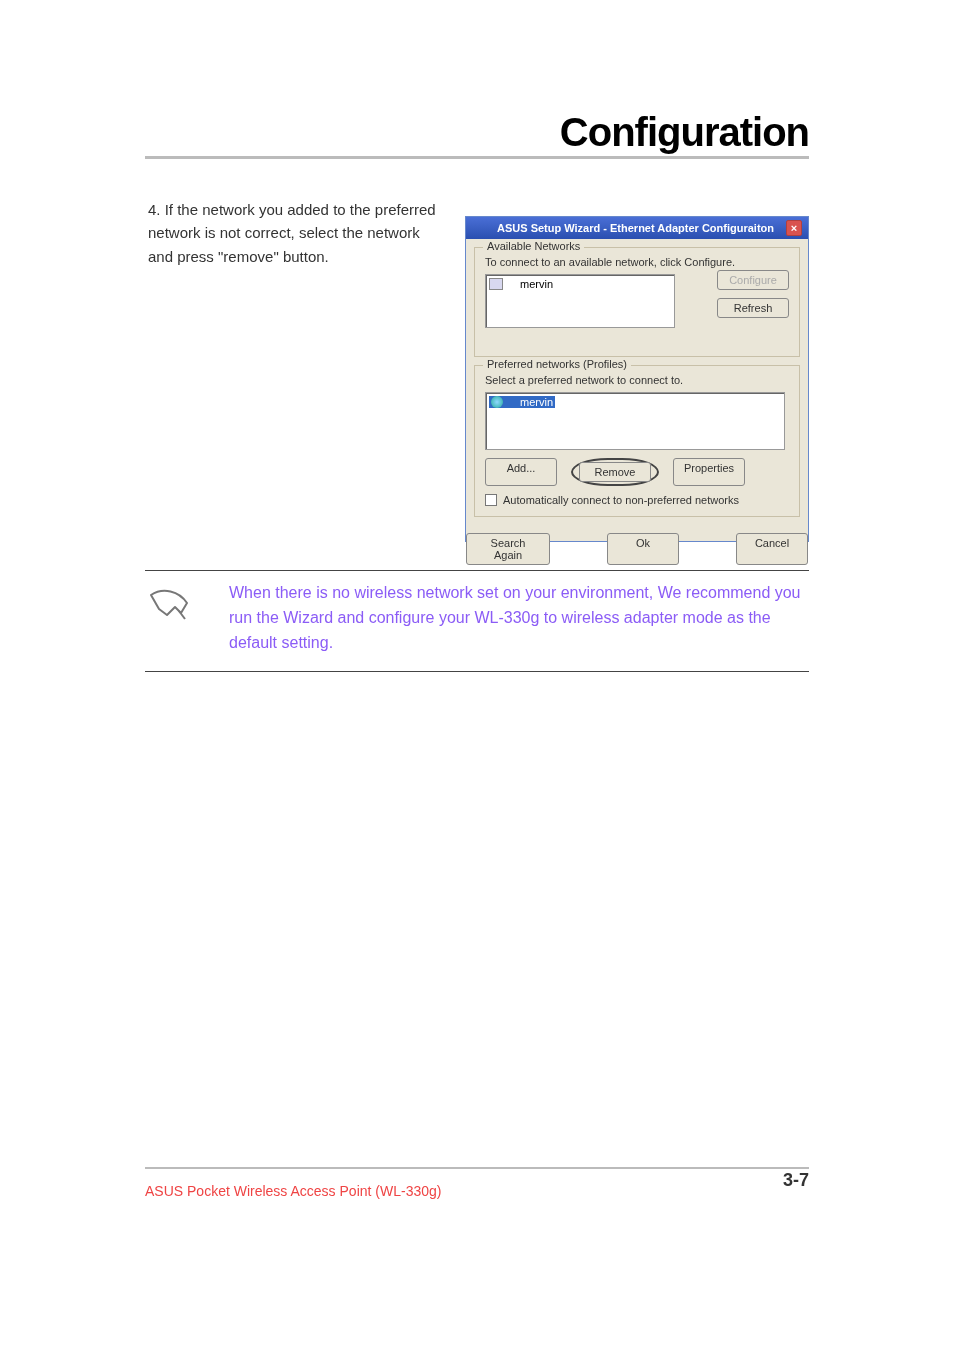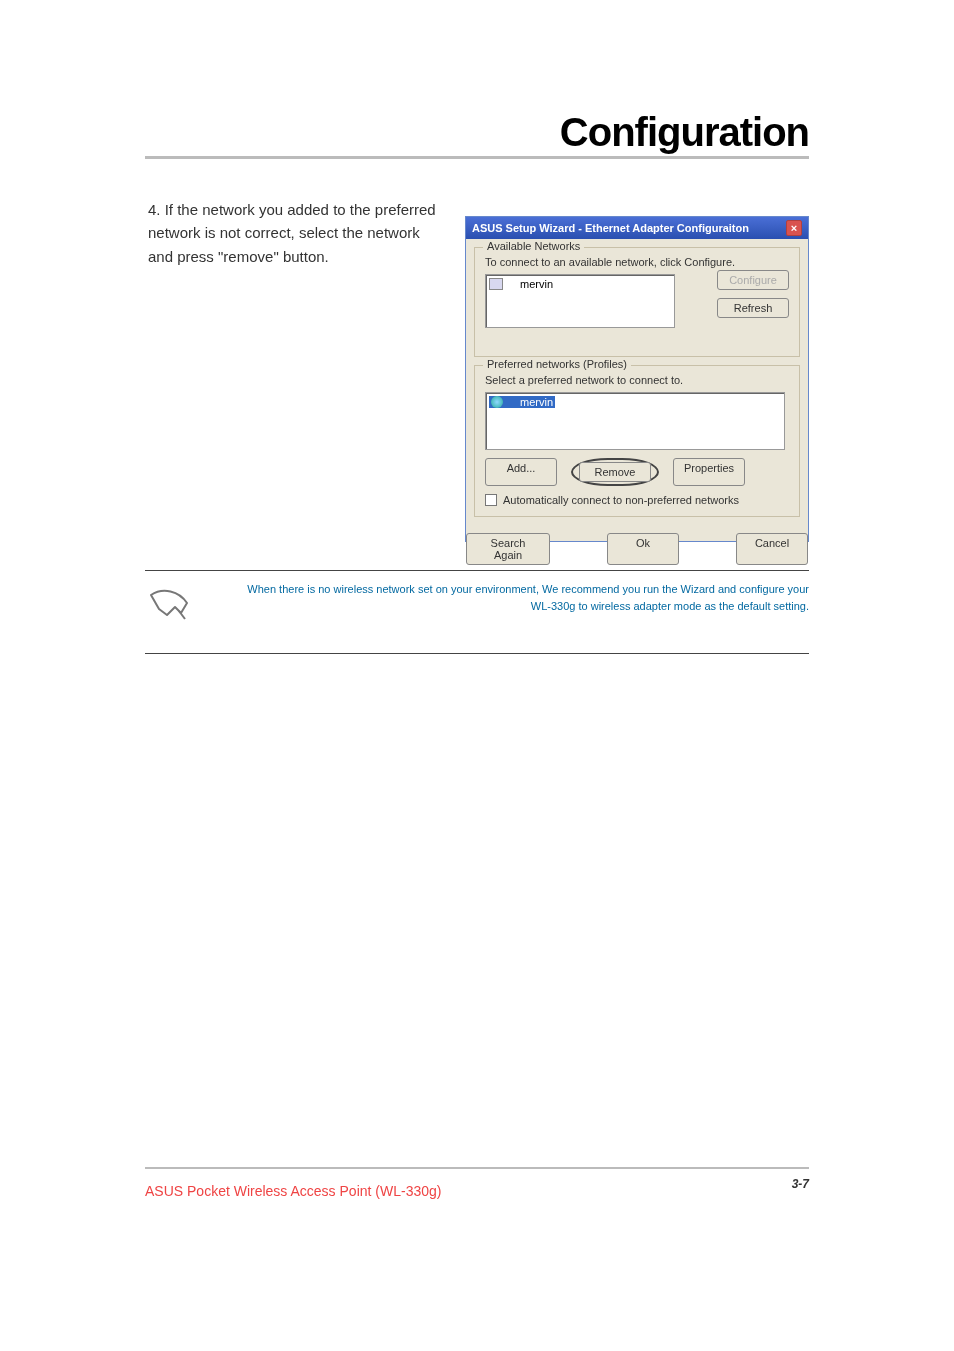--- a/index.html
+++ b/index.html
@@ -41,22 +41,23 @@
       font-size: 11px;
     }
     .titlebar {
       height: 22px;
       background: linear-gradient(#4a6fd6, #2a4fb0);
       color: #fff;
       font-weight: bold;
       padding: 3px 6px;
       font-size: 11px;
       display: flex;
-      justify-content: space-between;
+      justify-content: flex-end;
       align-items: center;
+      gap: 12px;
     }
     .close-btn {
       width: 16px; height: 16px;
       background: #d9534f;
       border: 1px solid #b04040;
       color: #fff;
       font-weight: bold;
       font-size: 11px;
       display: flex; align-items: center; justify-content: center;
       border-radius: 2px;
@@ -197,49 +198,47 @@
       gap: 24px;
       padding-left: 0;
     }
     .note-icon {
       width: 48px;
       flex: 0 0 48px;
       padding-top: 4px;
     }
     .note-text {
       flex: 1;
-      font-size: 11px;
+      font-size: 16px;
       line-height: 1.55;
-      color: #0369a1;
+      color: #8b5cf6;
       padding-left: 12px;
-      text-align: right;
     }
     .footer-rule {
       position: absolute;
       left: 145px;
       right: 145px;
       bottom: 182px;
       height: 2px;
       background: #bbb;
     }
     .footer-text {
       position: absolute;
       left: 145px;
       bottom: 152px;
       font-size: 14px;
       color: #ef4444;
     }
     .page-number {
       position: absolute;
       right: 145px;
       bottom: 160px;
-      font-size: 12px;
+      font-size: 18px;
       font-weight: bold;
       color: #333;
-      font-style: italic;
     }
     .caption {
       position: absolute;
       top: 198px;
       left: 148px;
       width: 300px;
       font-size: 15px;
       line-height: 1.55;
       color: #333;
     }

